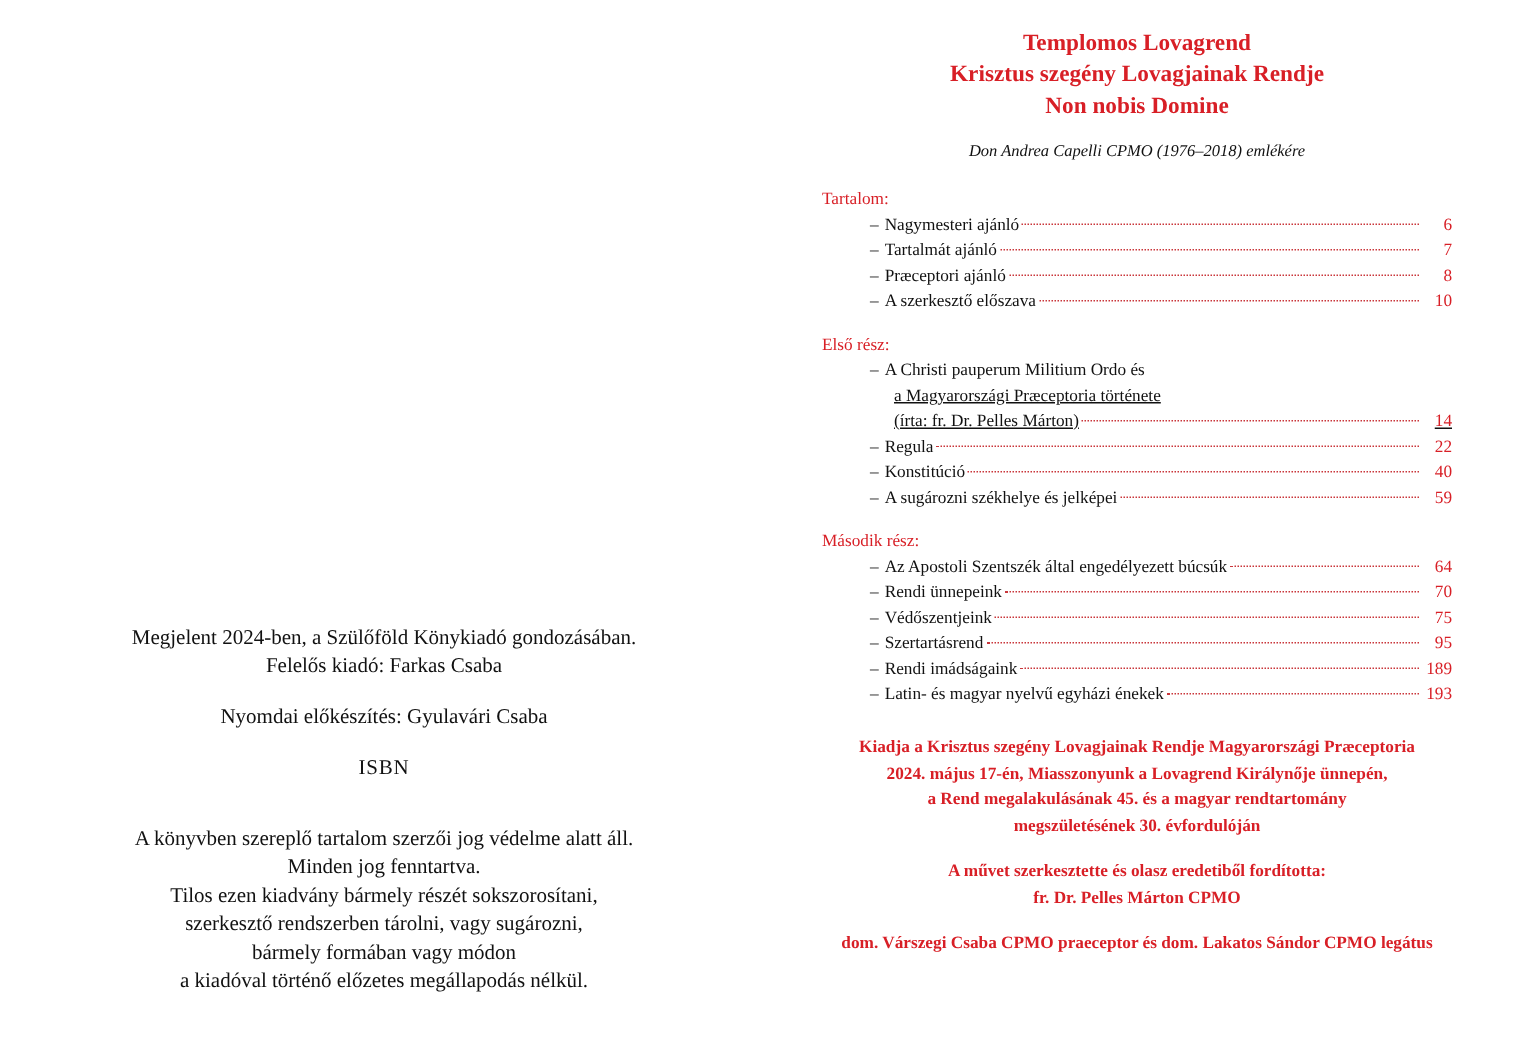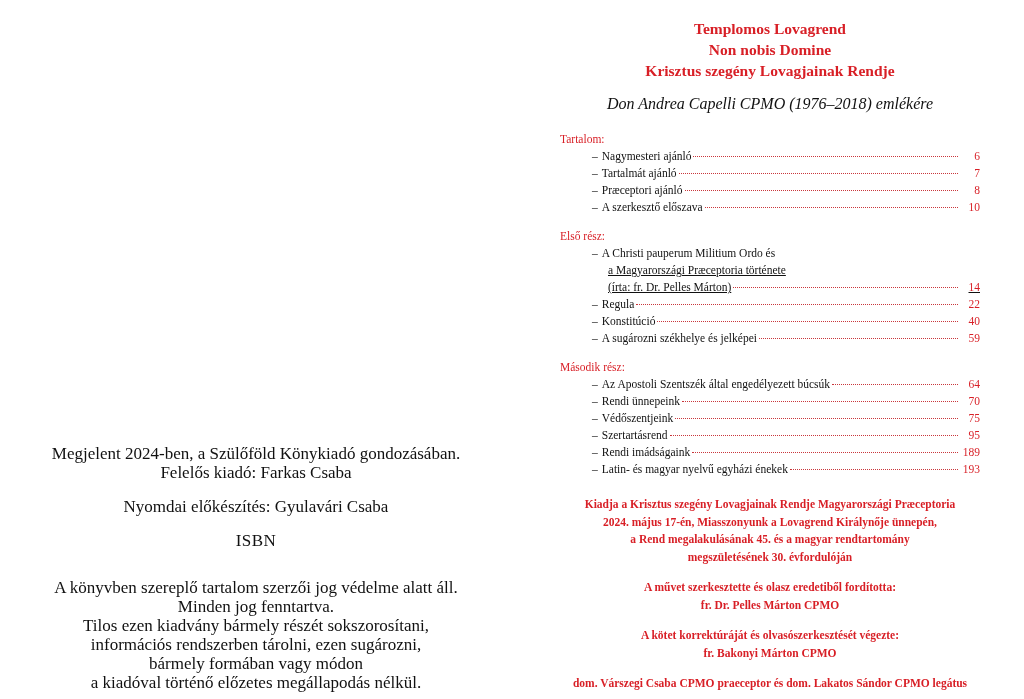--- a/index.html
+++ b/index.html
@@ -27,24 +27,24 @@
   .left-page {
     position: absolute;
     left: 0;
     top: 0;
     width: 512px;
     height: 699px;
   }
   .colophon {
     position: absolute;
     left: 0;
-    top: 444px;
+    top: 416px;
     width: 512px;
     text-align: center;
-    font-size: 17px;
+    font-size: 14px;
     line-height: 19px;
     color: #111111;
   }
   .colophon .blk {
     margin-bottom: 15px;
   }
   .colophon .blk:last-child {
     margin-bottom: 0;
     margin-top: 28px;
   }
@@ -52,21 +52,21 @@
     display: block;
     white-space: nowrap;
   }
   .colophon .isbn {
     letter-spacing: 0.5px;
   }
 
   
   .right-page {
     position: absolute;
-    left: 512px;
+    left: 500px;
     top: 0;
     width: 512px;
     height: 662px;
   }
   .rp-inner {
     position: absolute;
     left: 48px;
     top: 18px;
     width: 420px;
   }
@@ -74,21 +74,21 @@
     text-align: center;
     color: #d81f26;
     font-weight: bold;
     font-size: 15.5px;
     line-height: 21px;
   }
   .title-block .t-line { display: block; white-space: nowrap; }
   .dedication {
     text-align: center;
     font-style: italic;
-    font-size: 16px;
+    font-size: 11px;
     margin-top: 14px;
     color: #111111;
   }
 
   
   .toc {
     margin-top: 20px;
   }
   .toc-section-head {
     color: #d81f26;
@@ -159,34 +159,34 @@
         <div class="blk">
           <span class="line">Nyomdai előkészítés: Gyulavári Csaba</span>
         </div>
         <div class="blk">
           <span class="line isbn">ISBN</span>
         </div>
         <div class="blk">
           <span class="line">A könyvben szereplő tartalom szerzői jog védelme alatt áll.</span>
           <span class="line">Minden jog fenntartva.</span>
           <span class="line">Tilos ezen kiadvány bármely részét sokszorosítani,</span>
-          <span class="line">információs rendszerben tárolni, ezen sugározni,</span>
+          <span class="line">szerkesztő rendszerben tárolni, vagy sugározni,</span>
           <span class="line">bármely formában vagy módon</span>
           <span class="line">a kiadóval történő előzetes megállapodás nélkül.</span>
         </div>
       </div>
   </div>
 
   <div class="right-page">
     <div class="rp-inner">
 
       <div class="title-block">
         <span class="t-line">Templomos Lovagrend</span>
+        <span class="t-line">Krisztus szegény Lovagjainak Rendje</span>
         <span class="t-line">Non nobis Domine</span>
-        <span class="t-line">Krisztus szegény Lovagjainak Rendje</span>
       </div>
 
       <div class="dedication">Don Andrea Capelli CPMO (1976–2018) emlékére</div>
 
       <div class="toc" id="toc">
           <div class="toc-section-head first">Tartalom:</div>
           <div class="toc-entry">
             <span class="dash">–</span>
             <span class="txt">Nagymesteri ajánló</span>
             <span class="leader"></span>
@@ -291,24 +291,20 @@
             <span class="line">Kiadja a Krisztus szegény Lovagjainak Rendje Magyarországi Præceptoria</span>
             <span class="line">2024. május 17-én, Miasszonyunk a Lovagrend Királynője ünnepén,</span>
             <span class="line">a Rend megalakulásának 45. és a magyar rendtartomány</span>
             <span class="line">megszületésének 30. évfordulóján</span>
           </div>
           <div class="grp">
             <span class="line">A művet szerkesztette és olasz eredetiből fordította:</span>
             <span class="line">fr. Dr. Pelles Márton CPMO</span>
           </div>
           <div class="grp">
-            <span class="line">A kötet korrektúráját és olvasószerkesztését végezte:</span>
-            <span class="line">fr. Bakonyi Márton CPMO</span>
-          </div>
-          <div class="grp">
             <span class="line">dom. Várszegi Csaba CPMO praeceptor és dom. Lakatos Sándor CPMO legátus</span>
           </div>
         </div>
 
     </div>
   </div>
 
 </div>
 
 </body></html>

